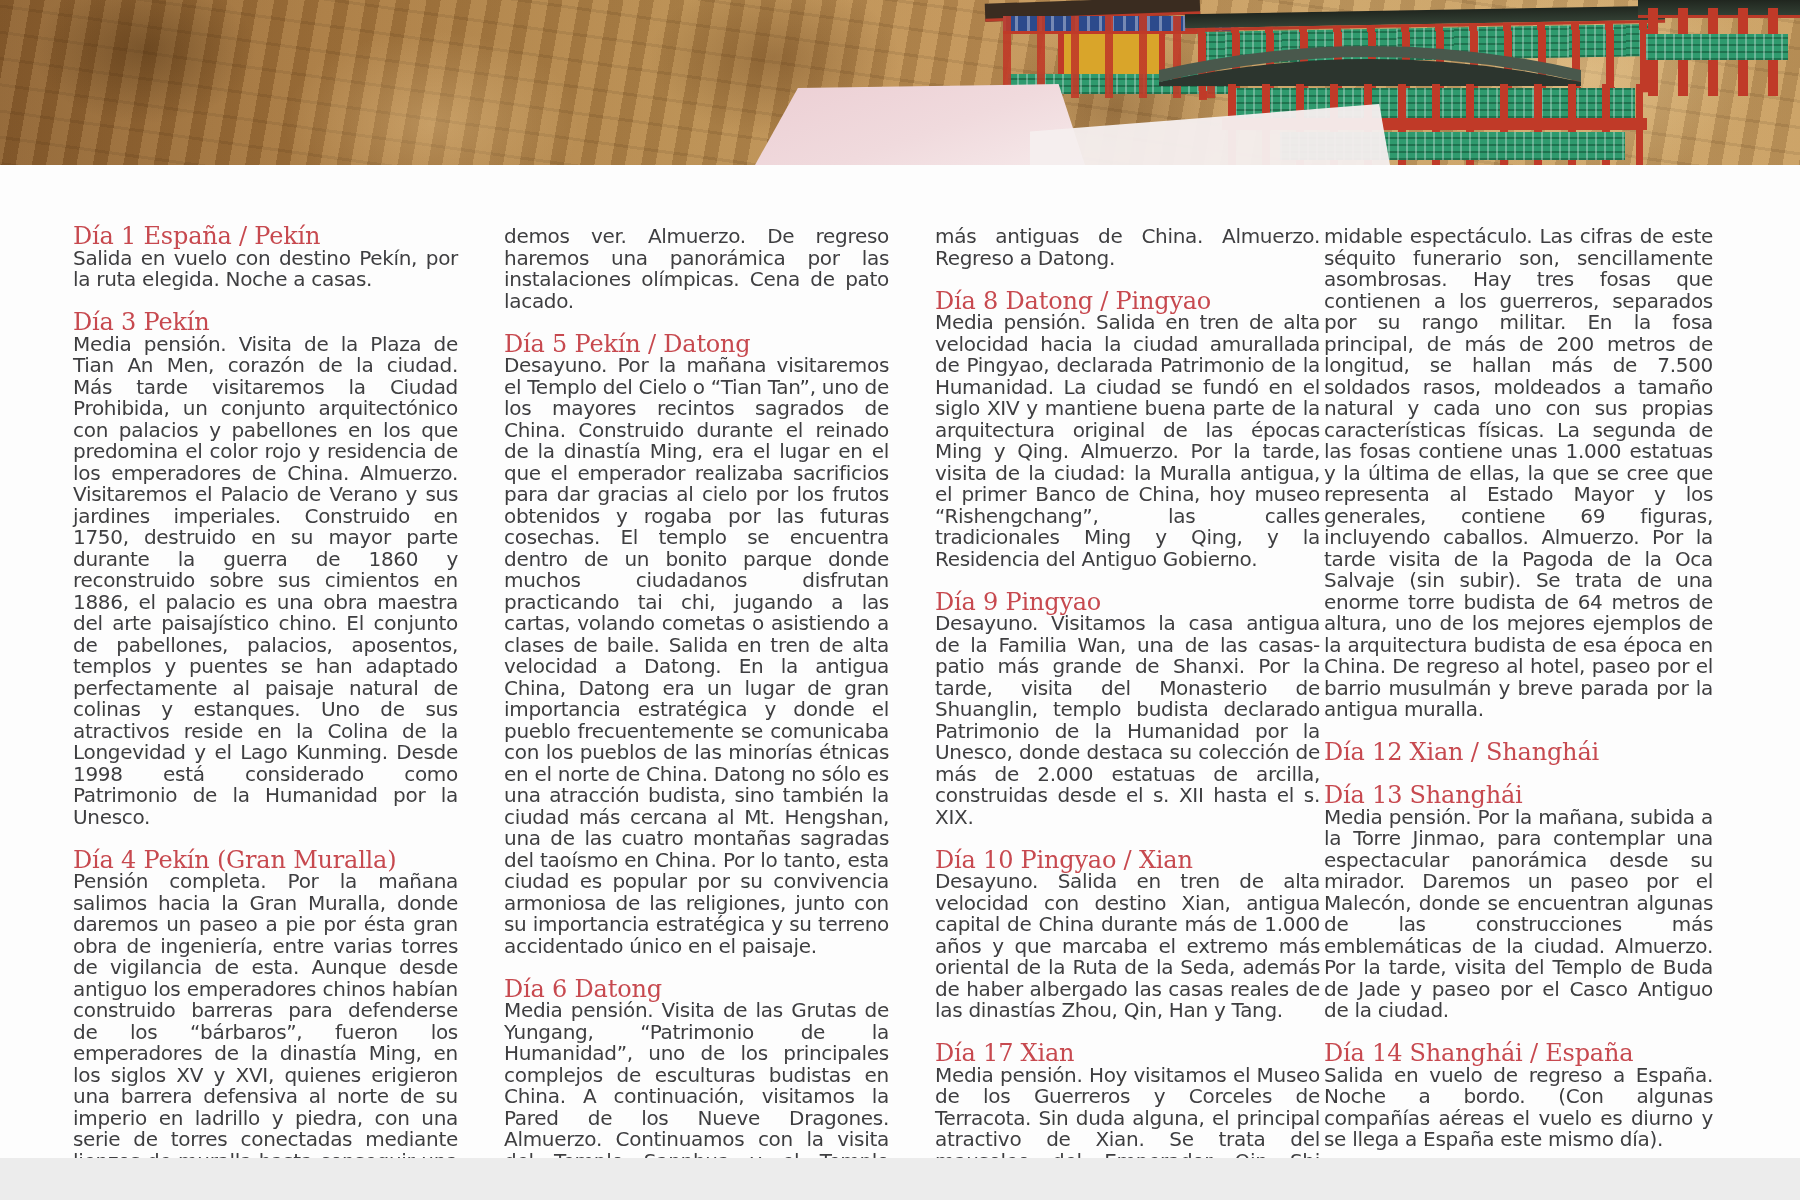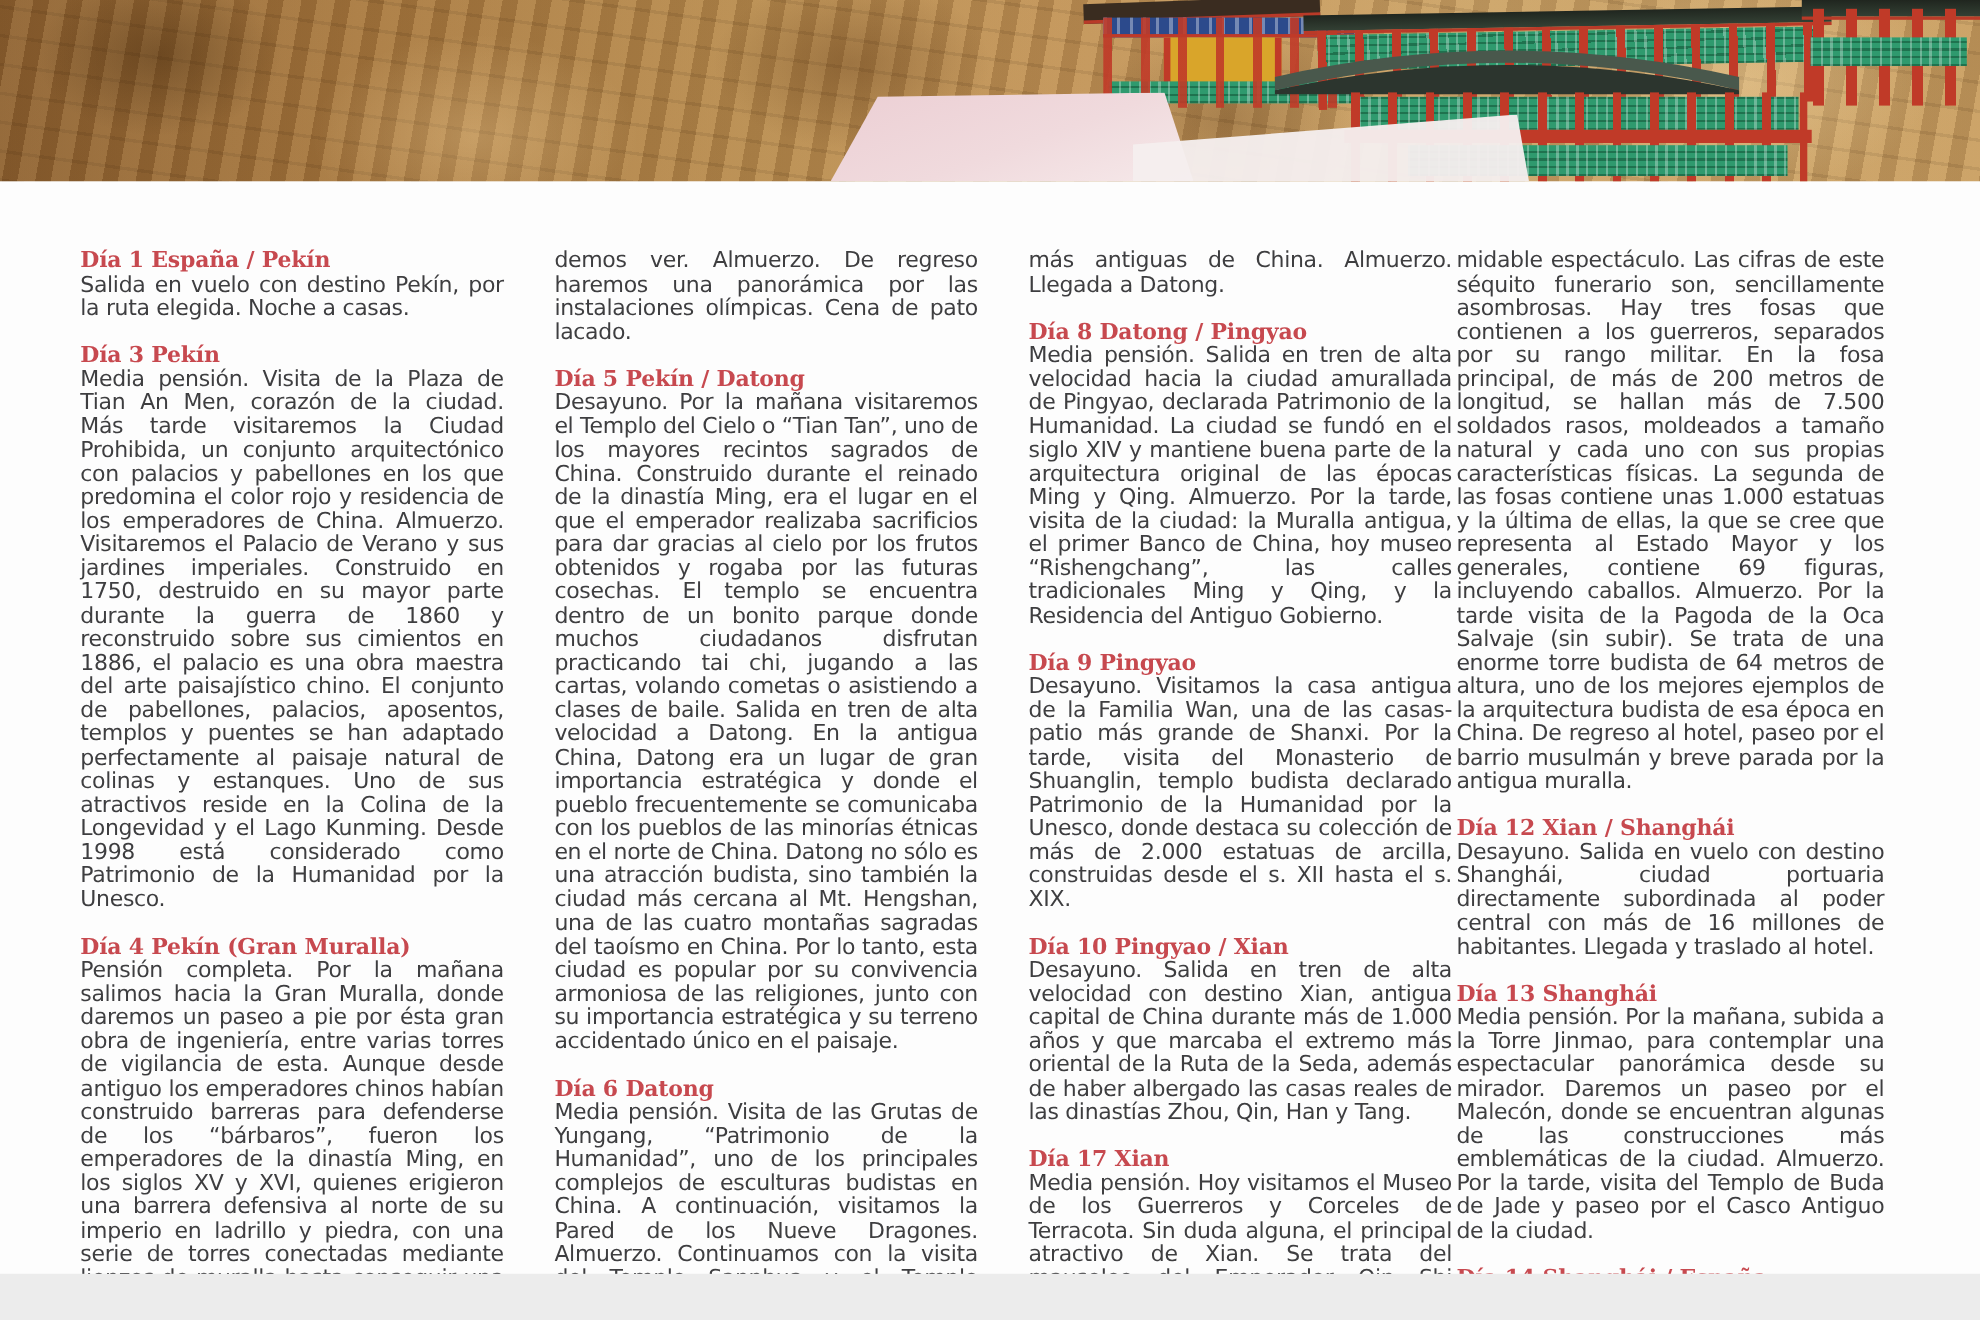--- a/index.html
+++ b/index.html
@@ -51,21 +51,21 @@
   .overlay-white{position:absolute;left:1030px;top:104px;width:360px;height:61px;
       clip-path:polygon(0 45%, 97% 0, 100% 100%, 0 100%);
       background:#f5eeee;opacity:.96;}
 
   
   .col{position:absolute;top:226px;width:385px;}
   .col-1{left:73px;} .col-2{left:504px;} .col-3{left:935px;} .col-4{left:1324px;width:389px;}
   .day{margin-top:21.5px;}
   .day:first-child{margin-top:0;}
   .day-title{margin:0;font-family:"DejaVu Serif","Liberation Serif",serif;
-      font-weight:700;font-size:20px;line-height:21.5px;letter-spacing:-0.2px;color:#c7494f;}
+      font-weight:400;font-size:24px;line-height:21.5px;letter-spacing:-0.2px;color:#c7494f;}
   .day-body{margin:0;font-size:20px;line-height:21.5px;letter-spacing:-0.3px;
       color:#3e3e40;text-align:justify;}
   .cont{margin-top:0;}
 
   .footer-band{position:absolute;left:0;right:0;bottom:0;height:42px;background:#ececec;}
 </style>
 </head>
 <body>
 
 <div class="page">
@@ -125,21 +125,21 @@
         <h3 class="day-title">Día 5 Pekín / Datong</h3>
         <p class="day-body">Desayuno. Por la mañana visitaremos el Templo del Cielo o “Tian Tan”, uno de los mayores recintos sagrados de China. Construido durante el reinado de la dinastía Ming, era el lugar en el que el emperador realizaba sacrificios para dar gracias al cielo por los frutos obtenidos y rogaba por las futuras cosechas. El templo se encuentra dentro de un bonito parque donde muchos ciudadanos disfrutan practicando tai chi, jugando a las cartas, volando cometas o asistiendo a clases de baile. Salida en tren de alta velocidad a Datong. En la antigua China, Datong era un lugar de gran importancia estratégica y donde el pueblo frecuentemente se comunicaba con los pueblos de las minorías étnicas en el norte de China. Datong no sólo es una atracción budista, sino también la ciudad más cercana al Mt. Hengshan, una de las cuatro montañas sagradas del taoísmo en China. Por lo tanto, esta ciudad es popular por su convivencia armoniosa de las religiones, junto con su importancia estratégica y su terreno accidentado único en el paisaje.</p>
       </article>
       <article class="day">
         <h3 class="day-title">Día 6 Datong</h3>
         <p class="day-body">Media pensión. Visita de las Grutas de Yungang, “Patrimonio de la Humanidad”, uno de los principales complejos de esculturas budistas en China. A continuación, visitamos la Pared de los Nueve Dragones. Almuerzo. Continuamos con la visita del Templo Sannhua y el Templo Huayan.</p>
       </article>
     </section>
 
     <section class="col col-3">
-      <p class="day-body cont">más antiguas de China. Almuerzo. Llegada a Datong.</p>
+      <p class="day-body cont">más antiguas de China. Almuerzo. Regreso a Datong.</p>
       <article class="day">
         <h3 class="day-title">Día 8 Datong / Pingyao</h3>
         <p class="day-body">Media pensión. Salida en tren de alta velocidad hacia la ciudad amurallada de Pingyao, declarada Patrimonio de la Humanidad. La ciudad se fundó en el siglo XIV y mantiene buena parte de la arquitectura original de las épocas Ming y Qing. Almuerzo. Por la tarde, visita de la ciudad: la Muralla antigua, el primer Banco de China, hoy museo “Rishengchang”, las calles tradicionales Ming y Qing, y la Residencia del Antiguo Gobierno.</p>
       </article>
       <article class="day">
         <h3 class="day-title">Día 9 Pingyao</h3>
         <p class="day-body">Desayuno. Visitamos la casa antigua de la Familia Wan, una de las casas-patio más grande de Shanxi. Por la tarde, visita del Monasterio de Shuanglin, templo budista declarado Patrimonio de la Humanidad por la Unesco, donde destaca su colección de más de 2.000 estatuas de arcilla, construidas desde el s. XII hasta el s. XIX.</p>
       </article>
       <article class="day">
         <h3 class="day-title">Día 10 Pingyao / Xian</h3>
@@ -148,21 +148,20 @@
       <article class="day">
         <h3 class="day-title">Día 17 Xian</h3>
         <p class="day-body">Media pensión. Hoy visitamos el Museo de los Guerreros y Corceles de Terracota. Sin duda alguna, el principal atractivo de Xian. Se trata del mausoleo del Emperador Qin Shi Huang, el primer emperador de la dinastía Qin que eligió ser enterrado con este formidable ejército de figuras de barro. Con el descubrimiento de la tumba, se construyó una carpa encima que permitiese a nos permite contemplar este for-</p>
       </article>
     </section>
 
     <section class="col col-4">
       <p class="day-body cont">midable espectáculo. Las cifras de este séquito funerario son, sencillamente asombrosas. Hay tres fosas que contienen a los guerreros, separados por su rango militar. En la fosa principal, de más de 200 metros de longitud, se hallan más de 7.500 soldados rasos, moldeados a tamaño natural y cada uno con sus propias características físicas. La segunda de las fosas contiene unas 1.000 estatuas y la última de ellas, la que se cree que representa al Estado Mayor y los generales, contiene 69 figuras, incluyendo caballos. Almuerzo. Por la tarde visita de la Pagoda de la Oca Salvaje (sin subir). Se trata de una enorme torre budista de 64 metros de altura, uno de los mejores ejemplos de la arquitectura budista de esa época en China. De regreso al hotel, paseo por el barrio musulmán y breve parada por la antigua muralla.</p>
       <article class="day">
         <h3 class="day-title">Día 12 Xian / Shanghái</h3>
-        <p class="day-body">Desayuno. Salida en vuelo con destino Shanghái, ciudad portuaria directamente subordinada al poder central con más de 16 millones de habitantes. Llegada y traslado al hotel.</p>
       </article>
       <article class="day">
         <h3 class="day-title">Día 13 Shanghái</h3>
         <p class="day-body">Media pensión. Por la mañana, subida a la Torre Jinmao, para contemplar una espectacular panorámica desde su mirador. Daremos un paseo por el Malecón, donde se encuentran algunas de las construcciones más emblemáticas de la ciudad. Almuerzo. Por la tarde, visita del Templo de Buda de Jade y paseo por el Casco Antiguo de la ciudad.</p>
       </article>
       <article class="day">
         <h3 class="day-title">Día 14 Shanghái / España</h3>
         <p class="day-body">Salida en vuelo de regreso a España. Noche a bordo. (Con algunas compañías aéreas el vuelo es diurno y se llega a España este mismo día).</p>
       </article>
       <article class="day">

